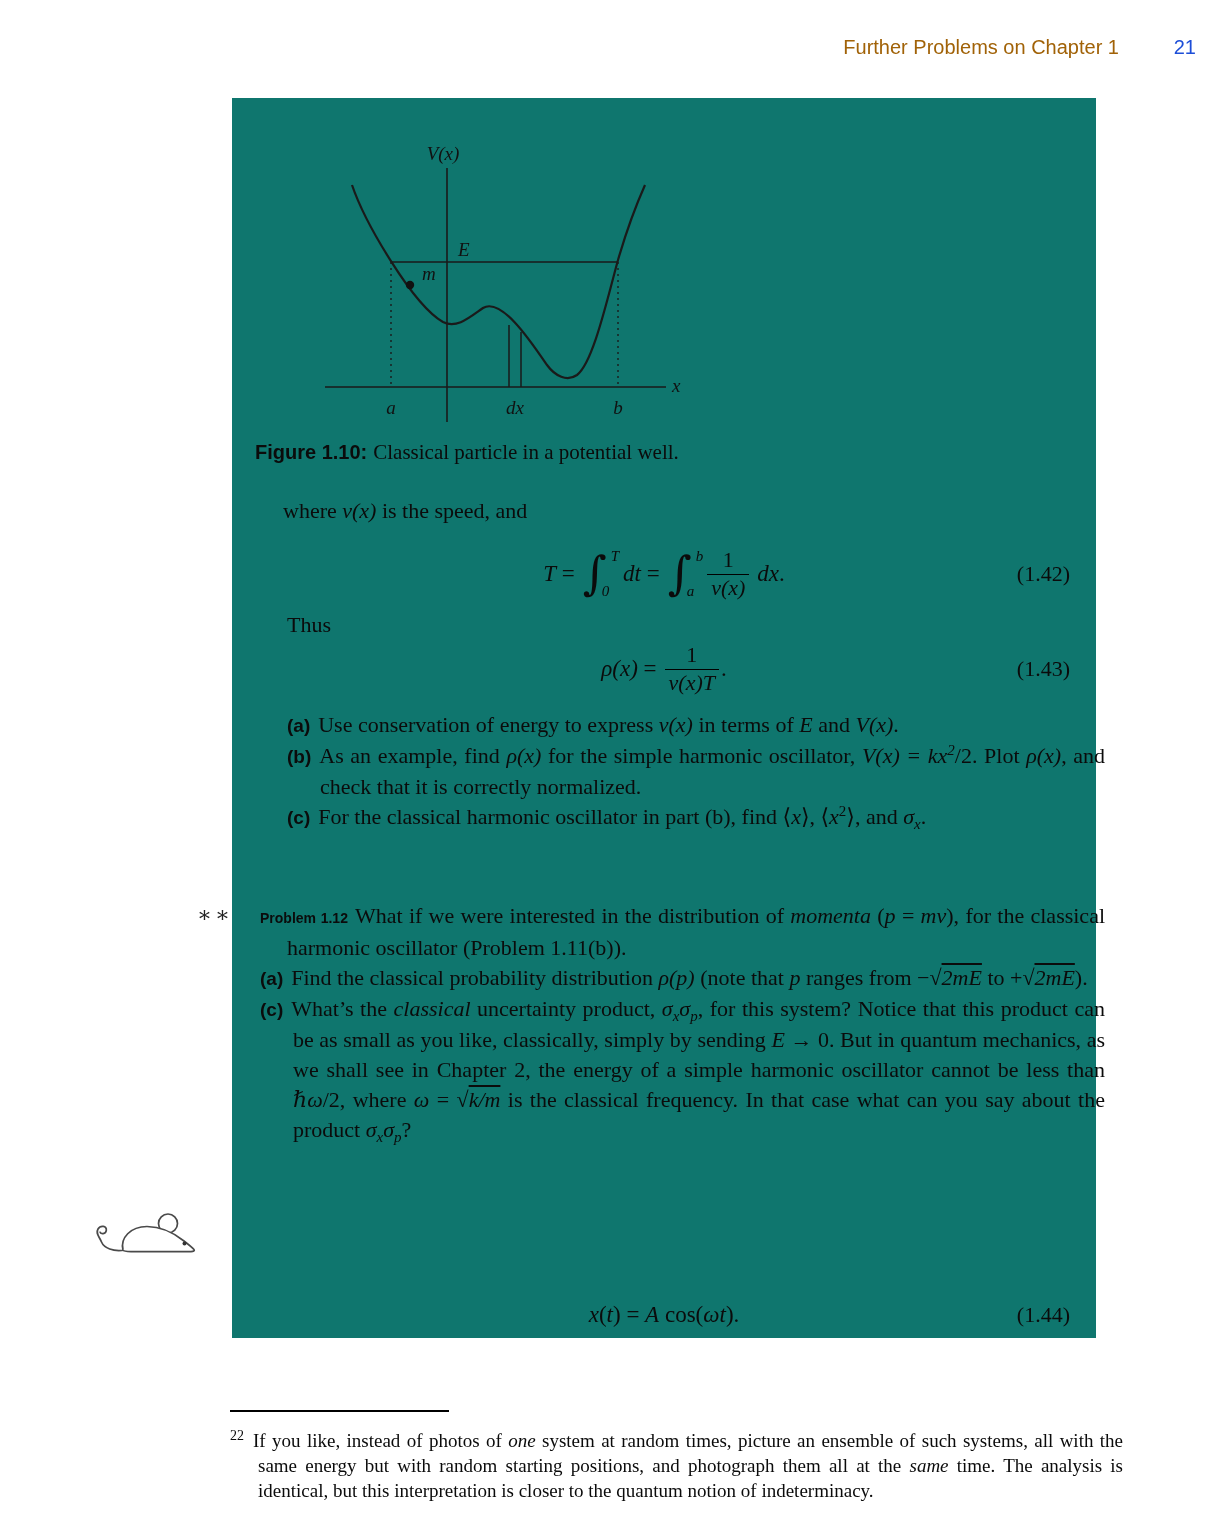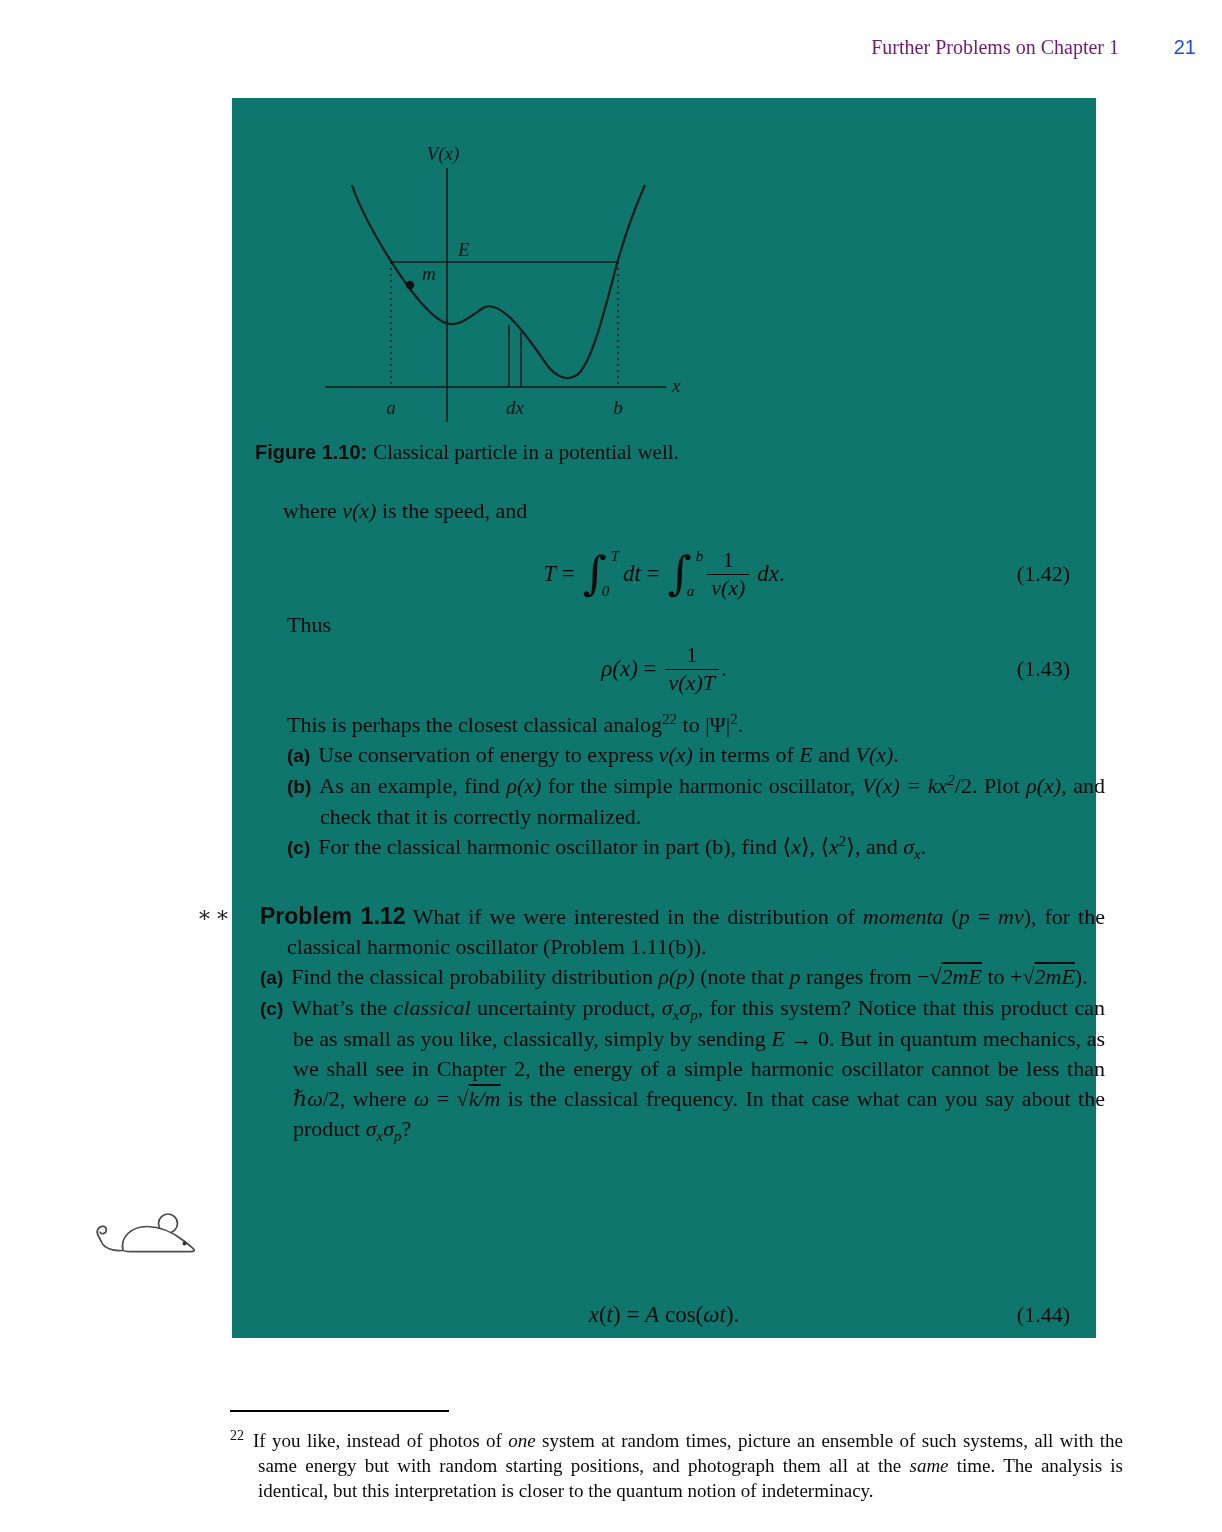--- a/index.html
+++ b/index.html
@@ -5,35 +5,35 @@
   * { margin:0; padding:0; box-sizing:border-box; }
   html,body { background:#ffffff; }
   .page {
     position:relative; width:1222px; height:1532px; background:#ffffff;
     font-family:"Liberation Serif","DejaVu Serif",serif; color:#0b0b0b;
     overflow:hidden;
   }
   .abs { position:absolute; }
 
   
-  .running-head { top:36px; right:103px; font-family:Liberation Serif, serif; font-size:20px; color:#701a75; }
+  .running-head { top:36px; right:103px; font-family:Liberation Sans, sans-serif; font-size:20px; color:#a16207; }
   .page-num    { top:36px; right:26px;  font-family:"Liberation Sans","DejaVu Sans",sans-serif; font-size:20px; color:#1d4ed8; }
 
   
   .panel { left:232px; top:98px; width:864px; height:1240px; background:#0f766e; }
 
   
   .body-text { font-size:22px; line-height:30px; text-align:justify; }
   .noj { text-align:left; }
   .i { font-style:italic; }
   .sup { font-size:68%; vertical-align:super; line-height:0; }
   .sub { font-size:68%; vertical-align:sub; line-height:0; }
   .ov { text-decoration:overline; }
   .marker { font-family:"Liberation Sans","DejaVu Sans",sans-serif; font-weight:bold; font-size:19px; font-style:normal; }
-  .prob-label { font-family:"Liberation Sans","DejaVu Sans",sans-serif; font-weight:bold; font-size:23px; margin-right:7px; }
+  .prob-label { font-family:"Liberation Sans","DejaVu Sans",sans-serif; font-weight:bold; font-size:14px; margin-right:7px; }
   .cap-label { font-family:"Liberation Sans","DejaVu Sans",sans-serif; font-weight:bold; font-size:20px; margin-right:6px; }
   .caption { font-size:21px; }
 
   .hang { padding-left:33px; text-indent:-33px; }
   .hang .marker { margin-right:8px; }
   .prob-hang { padding-left:27px; text-indent:-27px; }
   .items-112 { }
 
   
   .eq-row { left:0; width:100%; display:flex; align-items:center; justify-content:center; }
@@ -149,21 +149,20 @@
         <span class="frac">
           <span class="num">1</span>
           <span class="den"><span class="i">v(x)T</span></span>
         </span>
         <span style="margin-left:-2px;"><span>.</span></span>
       </div>
       <div class="eq-num">(1.43)</div>
     </div>
 
     <div class="abs" style="left:55px; top:612px; width:818px;">
-      <div class="body-text noj"><span>This is perhaps the closest classical analog</span><span class="sup">22</span><span> to |Ψ|</span><span class="sup">2</span><span>.</span></div>
       <div class="body-text hang">
         <span class="marker">(a)</span><span><span>Use conservation of energy to express </span><span class="i">v(x)</span><span> in terms of </span><span class="i">E</span><span> and </span><span class="i">V(x)</span><span>.</span></span>
       </div>
       <div class="body-text hang">
         <span class="marker">(b)</span><span><span>As an example, find </span><span class="i">ρ(x)</span><span> for the simple harmonic oscillator, </span><span class="i">V(x) = kx</span><span class="sup i">2</span><span>/2. Plot </span><span class="i">ρ(x)</span><span>, and check that it is correctly normalized.</span></span>
       </div>
       <div class="body-text hang">
         <span class="marker">(c)</span><span><span>For the classical harmonic oscillator in part (b), find </span><span>⟨</span><span class="i">x</span><span>⟩, </span><span>⟨</span><span class="i">x</span><span class="sup">2</span><span>⟩, and </span><span class="i">σ</span><span class="sub i">x</span><span>.</span></span>
       </div>
     </div>

